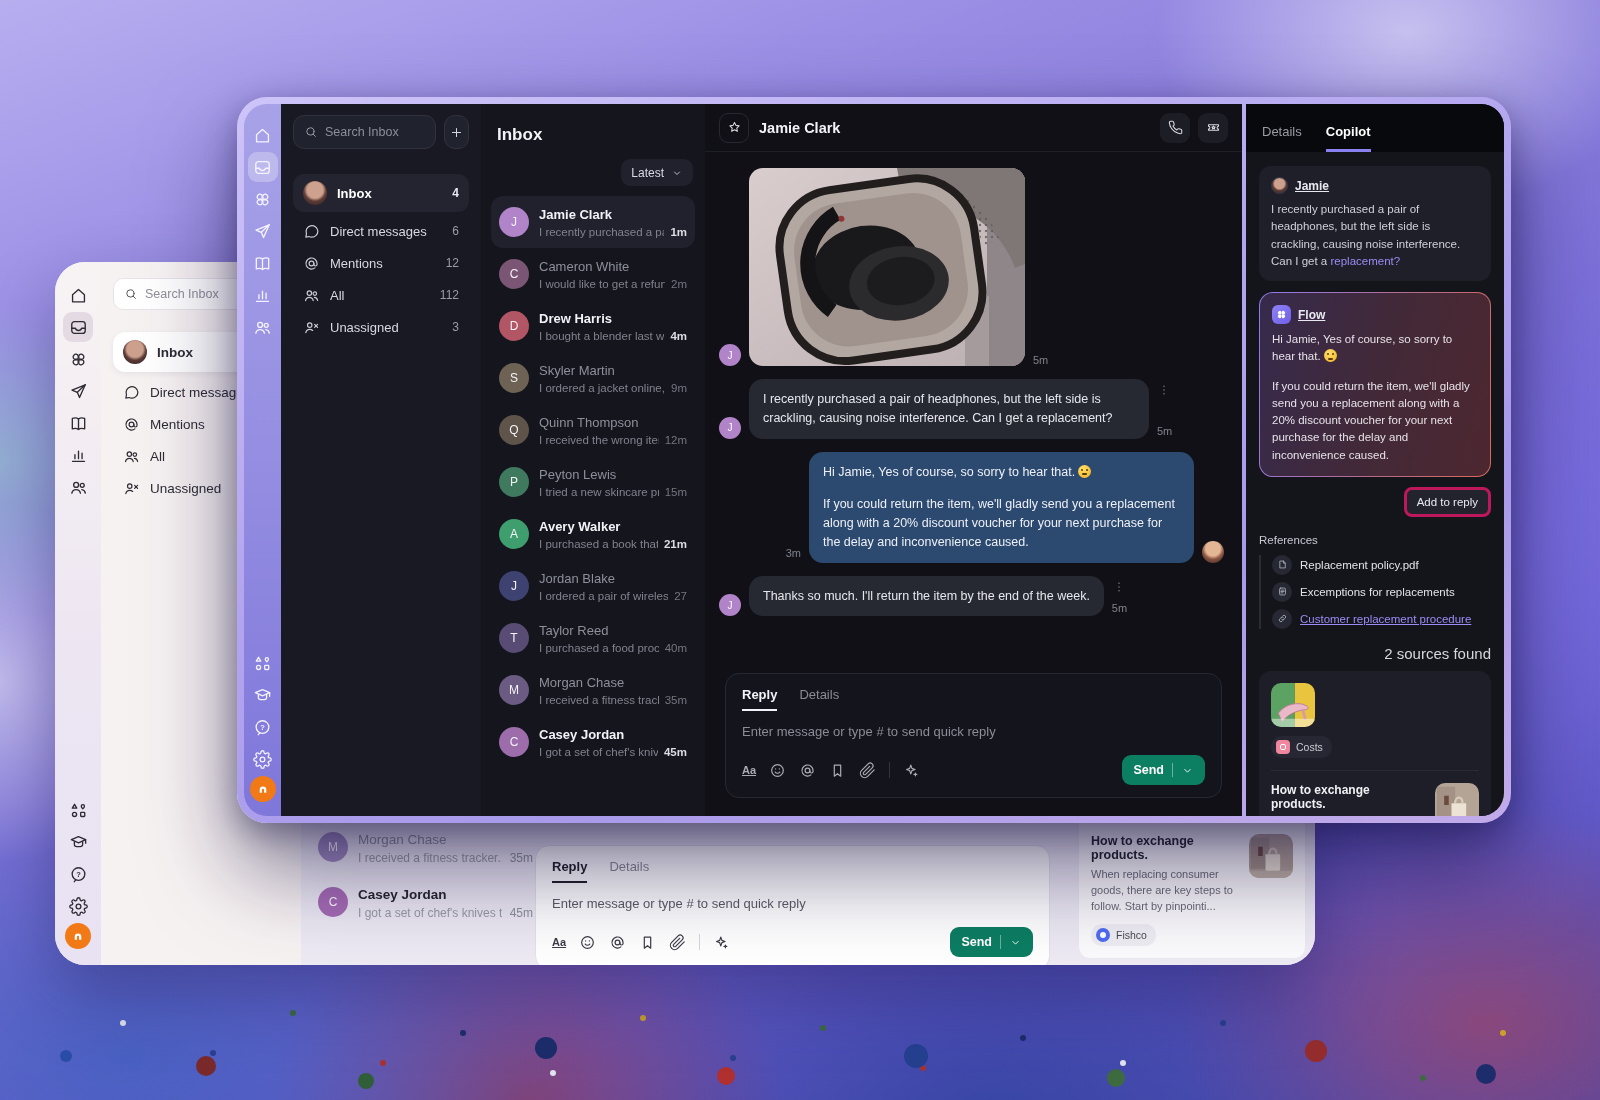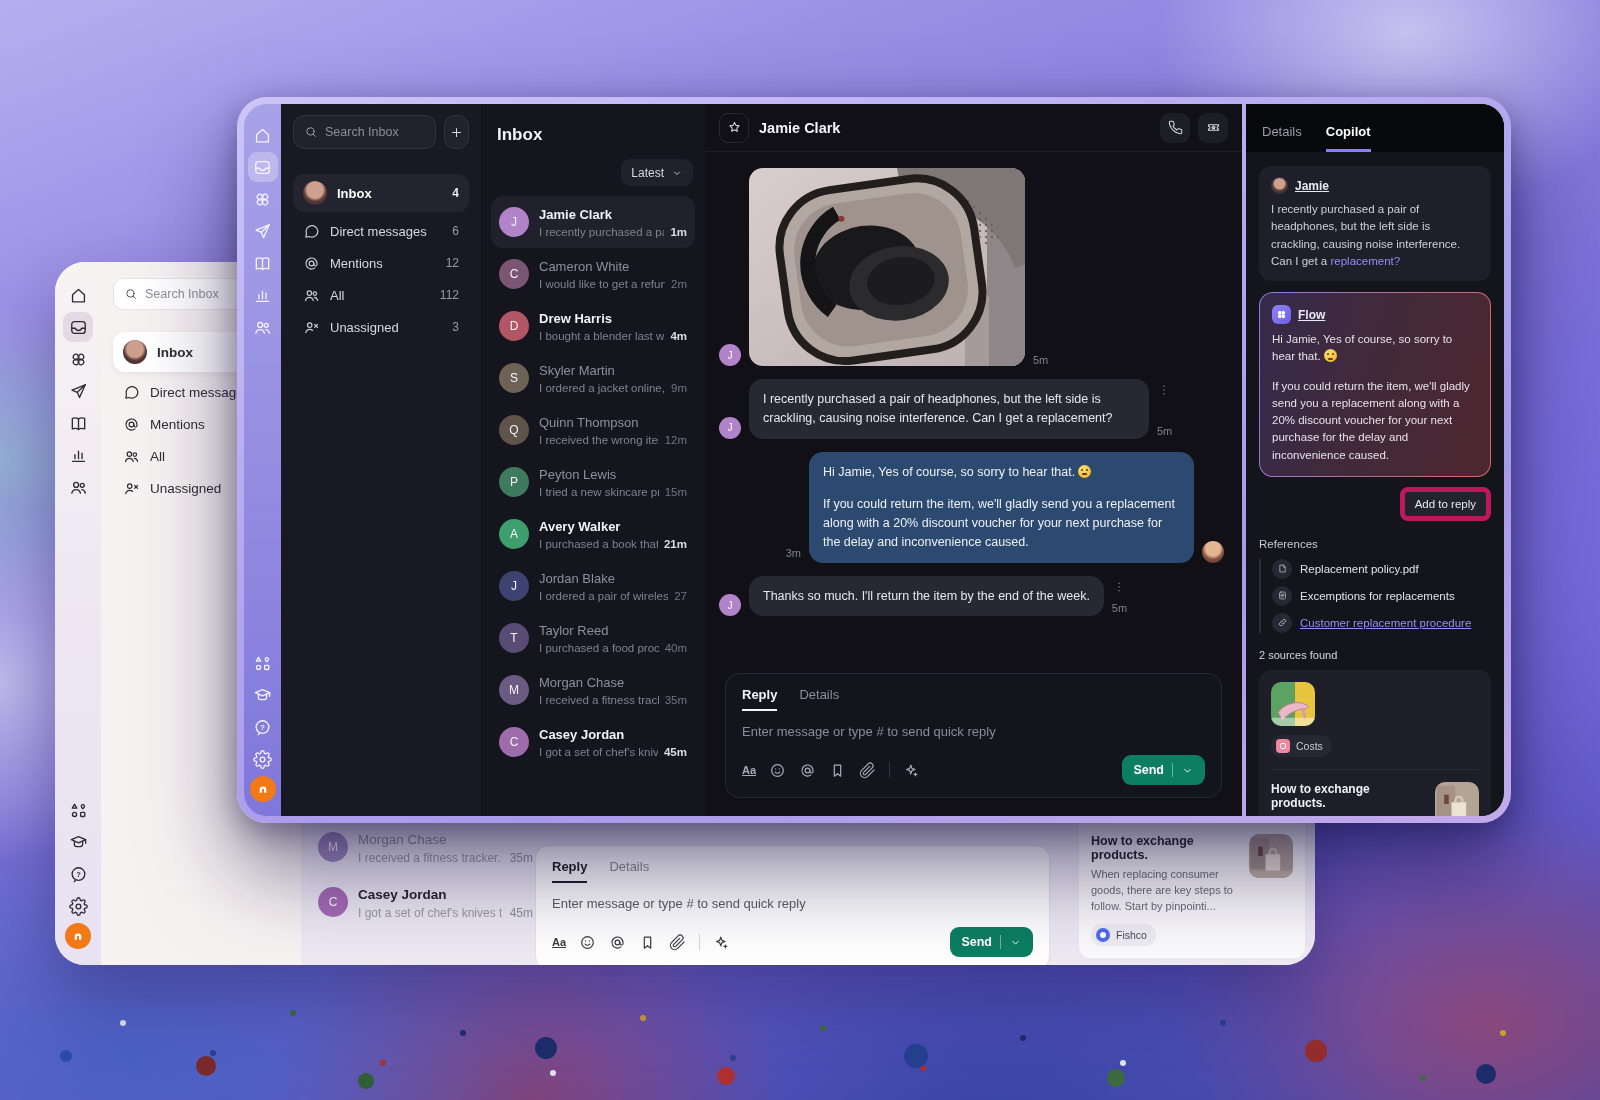--- a/index.html
+++ b/index.html
@@ -166,29 +166,29 @@
   .cp-text { font-size:11.5px; line-height:1.5; color:#cfd0d9; }
   .cp-link { color:#9b8cf5; }
   .flow-card { margin-top:11px; border-radius:14px; padding:12px; border:1px solid transparent;
     background:linear-gradient(105deg,#362a4c 0%,#432937 55%,#4d2730 100%) padding-box,
                linear-gradient(105deg,#8f7cf0,#b66a84 60%,#d96a5a) border-box; }
   .flow-card .cp-text { color:#e6e2e8; }
   .flow-card .cp-text + .cp-text { margin-top:12px; }
   .flow-ic { width:19px; height:19px; border-radius:6px; background:linear-gradient(135deg,#8f82f4,#6f5fe8); display:flex; align-items:center; justify-content:center; }
   .flow-ic .ic { width:13px; height:13px; color:#fff; }
   .add-reply-row { display:flex; justify-content:flex-end; margin-top:10px; }
-  .add-reply { background:#22232d; border:5px solid #be185d; color:#e8e9f0; font-size:11.5px; border-radius:8px; padding:6px 10px; }
+  .add-reply { background:#22232d; border:3px solid #be185d; color:#e8e9f0; font-size:11.5px; border-radius:8px; padding:6px 10px; }
   .refs-title { font-size:11.5px; color:#c8c9d2; margin:17px 0 9px; }
   .refs-wrap { border-left:2px solid #2a2b35; padding-left:11px; display:flex; flex-direction:column; gap:7px; }
   .ref-item { display:flex; align-items:center; gap:8px; }
   .ref-ic { width:20px; height:20px; border-radius:50%; background:#262833; color:#b9bac4; display:flex; align-items:center; justify-content:center; flex:0 0 20px; }
   .ref-ic .ic { width:11px; height:11px; }
   .ref-label { font-size:11.5px; color:#e2e3ea; }
   .ref-item.link .ref-label { color:#9b8cf5; text-decoration:underline; }
-  .sources-found { font-size:11px; color:#d6d7de; margin:16px 0 9px; }
+  .sources-found { font-size:15px; color:#d6d7de; margin:16px 0 9px;text-align:right; }
   .cp-sources { background:#1d1e27; border-radius:12px; padding:12px; }
   .cp-sources .src-title { color:#f0f1f5; font-size:12px; }
   .cp-sources .src-body { color:#9fa1ab; }
   .cp-sources .src-badge { background:#262733; color:#c9cad2; }
   .src-sep { height:1px; background:#2a2b35; margin:12px 0; }
 </style>
 </head>
 <body>
 
 <div class="speck" style="left:120px;top:1020px;width:6px;height:6px;background:#dfe3ee;box-shadow:90px 30px 0 #2a3f8f,170px -10px 0 #3d6b3f,260px 40px 0 #a83232,340px 10px 0 #1d2d6b,430px 50px 0 #dfe3ee,520px -5px 0 #caa02a,610px 35px 0 #2a3f8f,700px 5px 0 #3d6b3f,800px 45px 0 #a83232,900px 15px 0 #1d2d6b,1000px 40px 0 #dfe3ee,1100px 0 0 #2a3f8f,1200px 30px 0 #a83232,1300px 55px 0 #3d6b3f,1380px 10px 0 #caa02a"></div>

